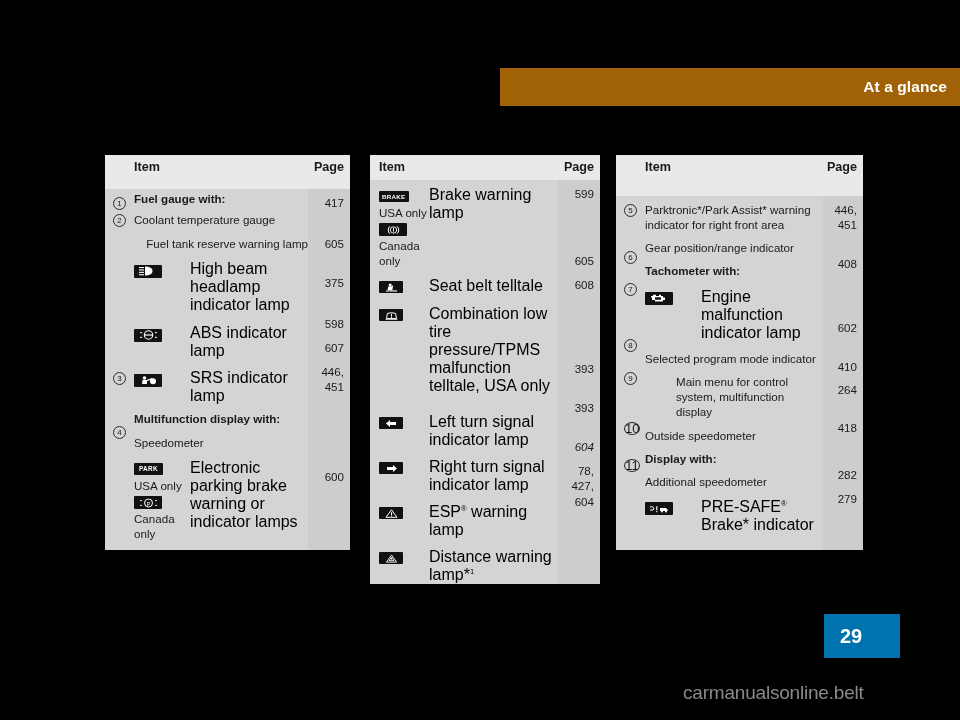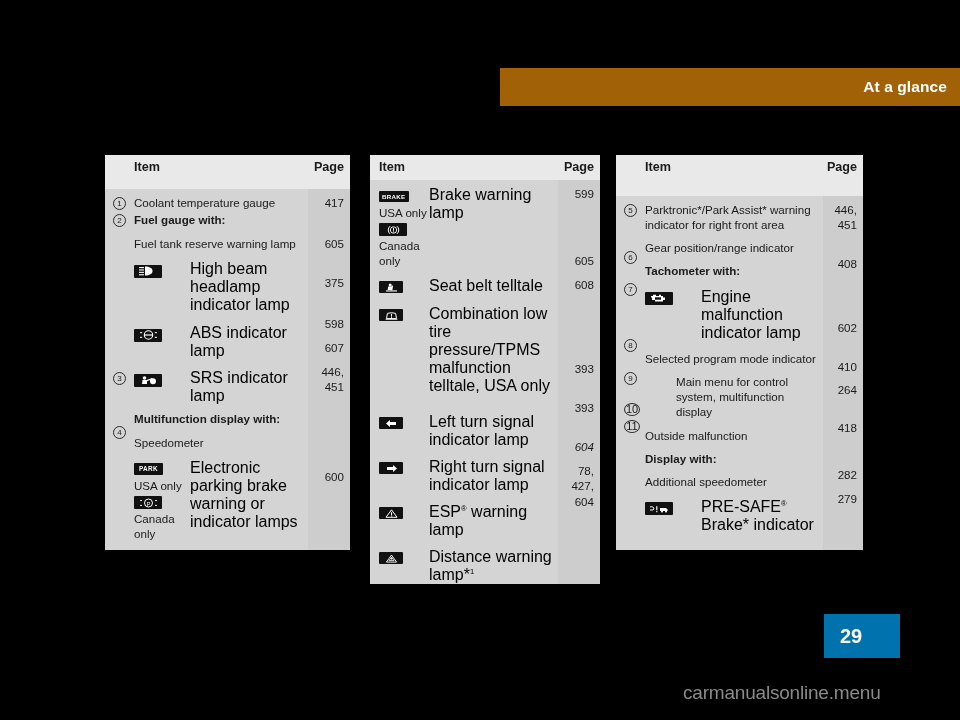--- a/index.html
+++ b/index.html
@@ -134,23 +134,24 @@
     line-height: 11px;
     text-align: center;
     font-size: 8px;
     color: #1a1a1a;
     position: relative;
     top: 1px;
   }
   .circnum.wide {
     width: 14px;
     border-radius: 50%;
-    font-size: 11px;
+    font-size: 13px;
     line-height: 11px;
     height: 11px;
+    margin-top: 19px;
   }
 
   .txt { flex: 1 1 auto; }
   .txt.bold { font-weight: bold; }
 
   
   .icorow { display: flex; align-items: flex-start; }
   .icocell {
     flex: 0 0 auto;
     width: 56px;
@@ -241,27 +242,27 @@
       <div class="row" style="padding-top:1px;">
           <span class="num"><span class="circnum">3</span></span>
         </div>
       <div style="height:38px;"></div>
       <div class="row" style="padding-top:1px;">
           <span class="num"><span class="circnum">4</span></span>
         </div>
     </div>
 
     <div class="itemcol pad-l">
+      <div class="row" style="padding-top:2px;">
+          <span class="txt bold">Fuel gauge with:</span>
+        </div>
       <div class="row" style="padding-top:6px;">
           <span class="txt">Coolant temperature gauge</span>
         </div>
-      <div class="row" style="padding-top:2px;">
-          <span class="txt bold">Fuel gauge with:</span>
-        </div>
-      <div class="row" style="padding-top:9px;">
+      <div class="row" style="padding-top:9px;text-align:right;">
           <span class="txt">Fuel tank reserve warning lamp</span>
         </div>
 
       <div class="icorow" style="padding-top:9px;">
         <span class="icocell">
           <span class="glyph">
             <svg width="18" height="10" viewBox="0 0 18 10">
               <path d="M6 0.5 C10.5 0.5 13.5 2.2 13.5 5 C13.5 7.8 10.5 9.5 6 9.5 Z" fill="#fff"></path>
               <rect x="0" y="1" width="5" height="1.1" fill="#fff"></rect>
               <rect x="0" y="3.4" width="5" height="1.1" fill="#fff"></rect>
@@ -525,21 +526,21 @@
         <span class="icolabel">Engine malfunction indicator lamp</span>
       </div>
 
       <div class="row" style="padding-top:9px;">
           <span class="txt">Selected program mode indicator</span>
         </div>
       <div class="row" style="padding-top:8px;margin-left:31px;">
           <span class="txt">Main menu for control system, multifunction display</span>
         </div>
       <div class="row" style="padding-top:8px;">
-          <span class="txt">Outside malfunction</span>
+          <span class="txt">Outside speedometer</span>
         </div>
       <div class="row" style="padding-top:8px;">
           <span class="txt bold">Display with:</span>
         </div>
       <div class="row" style="padding-top:8px;">
           <span class="txt">Additional speedometer</span>
         </div>
 
       <div class="icorow" style="padding-top:9px;">
         <span class="icocell">
@@ -570,13 +571,13 @@
       <div class="pagenum" style="padding-top:8px;">282</div>
       <div class="pagenum" style="padding-top:9px;">279</div>
     </div>
   </div>
 </div>
 
 <div id="page-tab">
   <div id="page-number">29</div>
 </div>
 
-<div id="watermark">carmanualsonline.menu</div>
+<div id="watermark">carmanualsonline.belt</div>
 
 </body></html>

